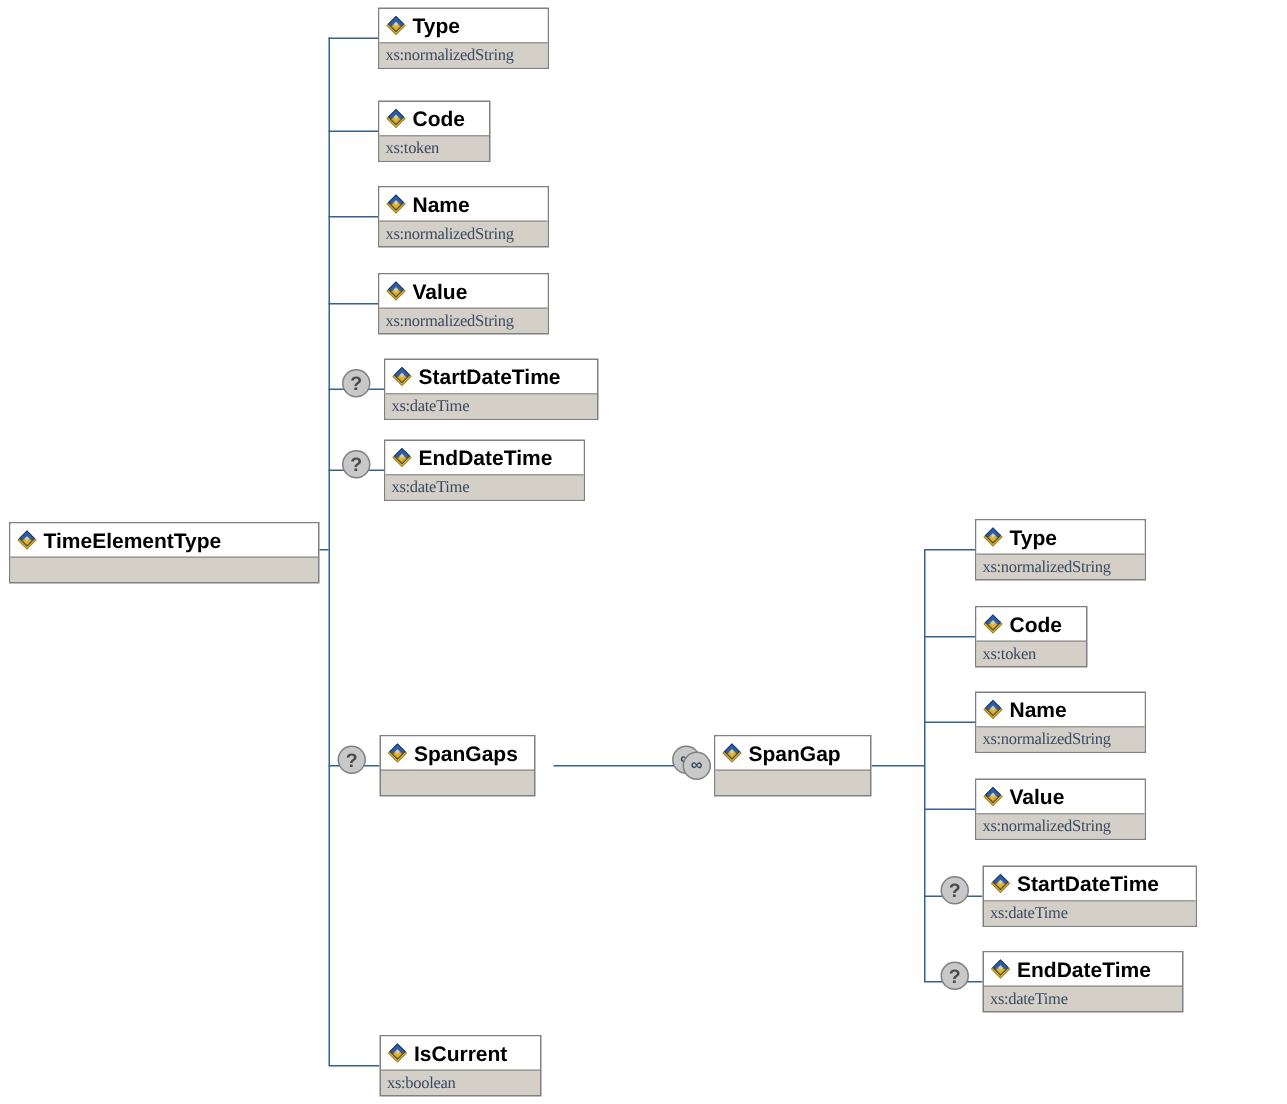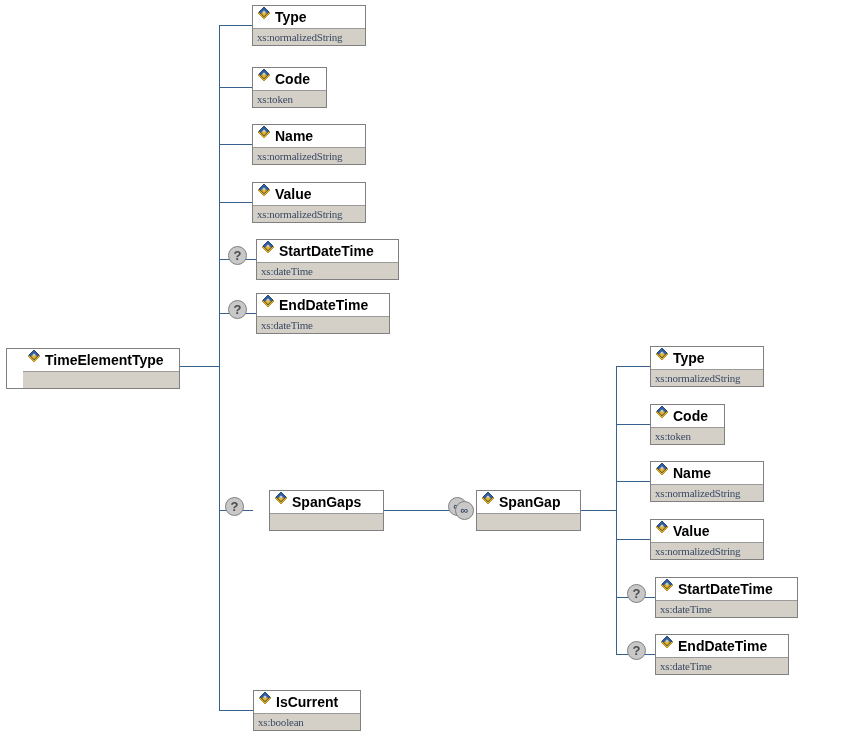--- a/index.html
+++ b/index.html
@@ -22,21 +22,21 @@
     background:#ffffff;
     box-sizing:border-box;
   }
   .node .name{
     height:22px;
     line-height:22px;
     background:#ffffff;
     padding:0 6px 0 4px;
     white-space:nowrap;
     display:flex;
-    align-items:flex-start;
+    align-items:center;
     box-sizing:border-box;
   }
   .node .name .label{
     font-size:14px;
     font-weight:bold;
     color:#000000;
     letter-spacing:0px;
     margin-left:4px;
   }
   .node .type{
@@ -97,21 +97,21 @@
     <div class="line h" style="left: 219px; top: 710px; width: 34px;"></div>
     <div class="line v" style="left: 616px; top: 366px; height: 288px;"></div>
     <div class="line h" style="left: 581px; top: 510px; width: 35px;"></div>
     <div class="line h" style="left: 369px; top: 510px; width: 86px;"></div>
     <div class="line h" style="left: 616px; top: 366px; width: 34px;"></div>
     <div class="line h" style="left: 616px; top: 424px; width: 34px;"></div>
     <div class="line h" style="left: 616px; top: 481px; width: 34px;"></div>
     <div class="line h" style="left: 616px; top: 539px; width: 34px;"></div>
     <div class="line h" style="left: 616px; top: 597px; width: 39px;"></div>
     <div class="line h" style="left: 616px; top: 654px; width: 39px;"></div>
-    <div class="node" style="left: 6px; top: 348px; width: 174px; padding-left: 16px;">
+    <div class="node" style="left: 6px; top: 348px; width: 207px;">
     <div class="name">
       <span class="el-icon">
         <svg width="14" height="14" viewBox="0 0 14 14">
           <polygon points="7,1 13,7 7,13 1,7" fill="#e8b023" stroke="#9a7a10" stroke-width="0.7"></polygon>
           <polygon points="7,1 12,6 7,11 2,6" fill="#2a5dab" stroke="#17356a" stroke-width="0.7"></polygon>
           <polygon points="4,7.5 7,4.5 10,7.5 7,10.5" fill="#e8b023" stroke="#9a7a10" stroke-width="0.6"></polygon>
           <polygon points="5.4,6.1 7,4.5 8.6,6.1 7,7.7" fill="#bcd2ee" opacity="0.95"></polygon>
         </svg>
       </span>
       <span class="label">TimeElementType</span>
@@ -197,21 +197,21 @@
           <polygon points="7,1 12,6 7,11 2,6" fill="#2a5dab" stroke="#17356a" stroke-width="0.7"></polygon>
           <polygon points="4,7.5 7,4.5 10,7.5 7,10.5" fill="#e8b023" stroke="#9a7a10" stroke-width="0.6"></polygon>
           <polygon points="5.4,6.1 7,4.5 8.6,6.1 7,7.7" fill="#bcd2ee" opacity="0.95"></polygon>
         </svg>
       </span>
       <span class="label">EndDateTime</span>
     </div>
     <div class="type">xs:dateTime</div>
   </div>
     <div class="marker" title="optional" style="left: 228px; top: 300px;">?</div>
-    <div class="node" style="left: 253px; top: 490px; width: 115px; margin-left: 16px;">
+    <div class="node" style="left: 253px; top: 490px; width: 104px;">
     <div class="name">
       <span class="el-icon">
         <svg width="14" height="14" viewBox="0 0 14 14">
           <polygon points="7,1 13,7 7,13 1,7" fill="#e8b023" stroke="#9a7a10" stroke-width="0.7"></polygon>
           <polygon points="7,1 12,6 7,11 2,6" fill="#2a5dab" stroke="#17356a" stroke-width="0.7"></polygon>
           <polygon points="4,7.5 7,4.5 10,7.5 7,10.5" fill="#e8b023" stroke="#9a7a10" stroke-width="0.6"></polygon>
           <polygon points="5.4,6.1 7,4.5 8.6,6.1 7,7.7" fill="#bcd2ee" opacity="0.95"></polygon>
         </svg>
       </span>
       <span class="label">SpanGaps</span>

